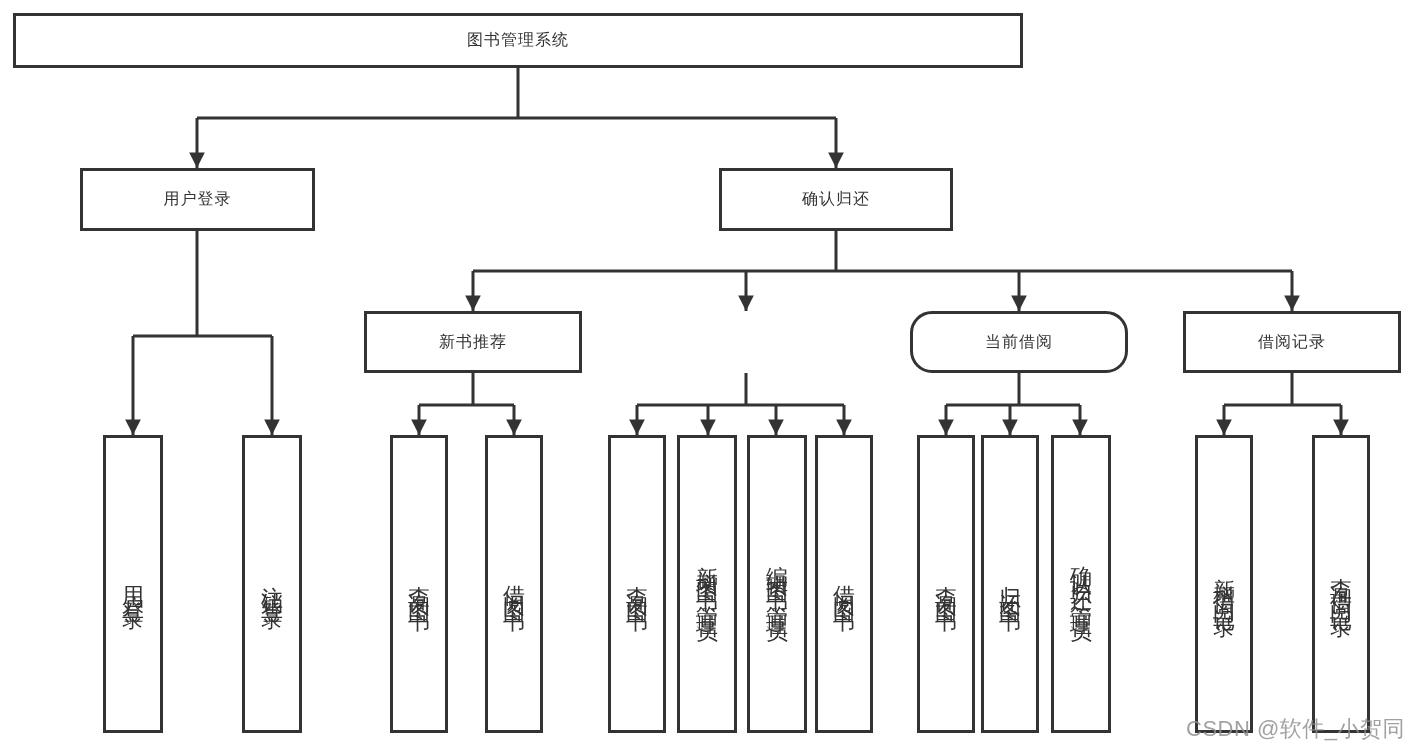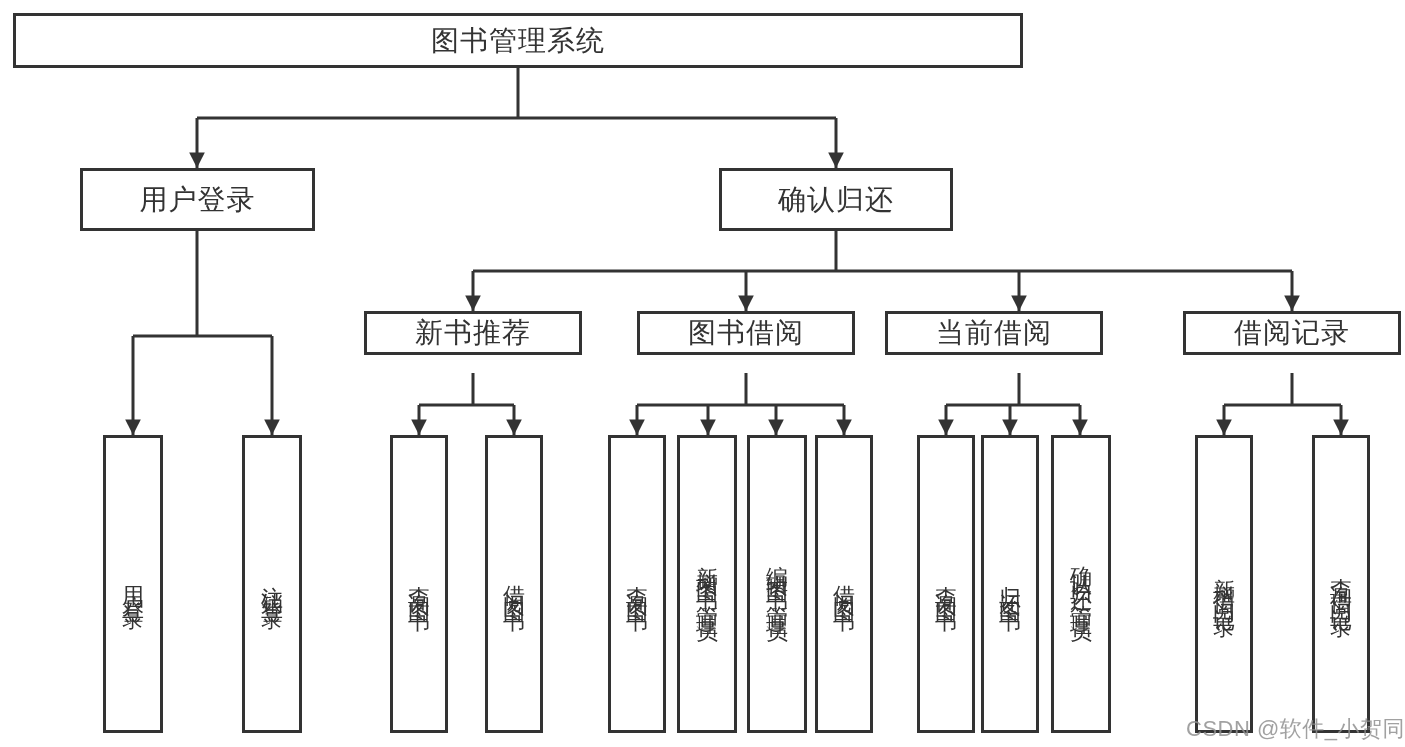--- a/index.html
+++ b/index.html
@@ -26,21 +26,21 @@
     position: absolute;
     box-sizing: border-box;
     background: #ffffff;
     border: 3px solid #333333;
     display: flex;
     align-items: center;
     justify-content: center;
     color: #333333;
   }
   .hlabel {
-    font-size: 28px;
+    font-size: 16px;
     letter-spacing: 1px;
     white-space: nowrap;
     color: #333333;
   }
   .leaf .vlabel {
     writing-mode: vertical-rl;
     text-orientation: mixed;
     font-size: 22px;
     line-height: 1;
     letter-spacing: 8px;
@@ -51,24 +51,24 @@
     top: 435px;
     height: 298px;
     width: 58px;
   }
   
   .root-box   { left: 13px;  top: 13px;  width: 1010px; height: 55px; }
   
   .l2-login   { left: 80px;  top: 168px; width: 235px; height: 63px; }
   .l2-mgmt    { left: 719px; top: 168px; width: 234px; height: 63px; }
   
-  .l3 { top: 311px; height: 44px; width: 218px; }
+  .l3 { top: 311px; height: 62px; width: 218px; }
   .l3-rec     { left: 364px; }
   .l3-borrow  { left: 637px; }
-  .l3-current { left: 885px; }
+  .l3-current { left: 910px; border-radius: 22px; }
   .l3-records { left: 1183px; }
   
   .a1 { left: 103px; width: 60px; }
   .a2 { left: 242px; width: 60px; }
   .b1 { left: 390px; }
   .b2 { left: 485px; }
   .c1 { left: 608px; }
   .c2 { left: 677px; width: 60px; }
   .c3 { left: 747px; width: 60px; }
   .c4 { left: 815px; }
@@ -149,23 +149,20 @@
   <div class="node l2-login">
     <span class="hlabel">用户登录</span>
   </div>
   <div class="node l2-mgmt">
     <span class="hlabel">确认归还</span>
   </div>
 
   <div class="node l3 l3-rec">
     <span class="hlabel">新书推荐</span>
   </div>
-  <div class="node l3 l3-borrow">
-    <span class="hlabel">图书借阅</span>
-  </div>
   <div class="node l3 l3-current">
     <span class="hlabel">当前借阅</span>
   </div>
   <div class="node l3 l3-records">
     <span class="hlabel">借阅记录</span>
   </div>
 
   <div class="node leaf a1">
     <span class="vlabel">用户登录</span>
   </div>

